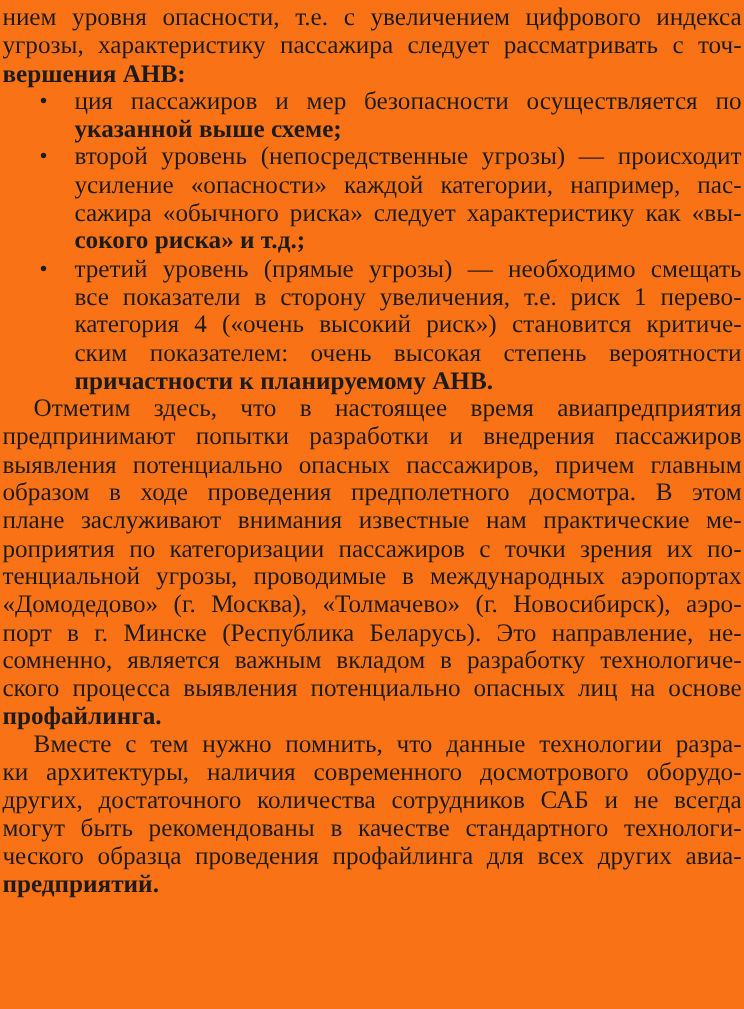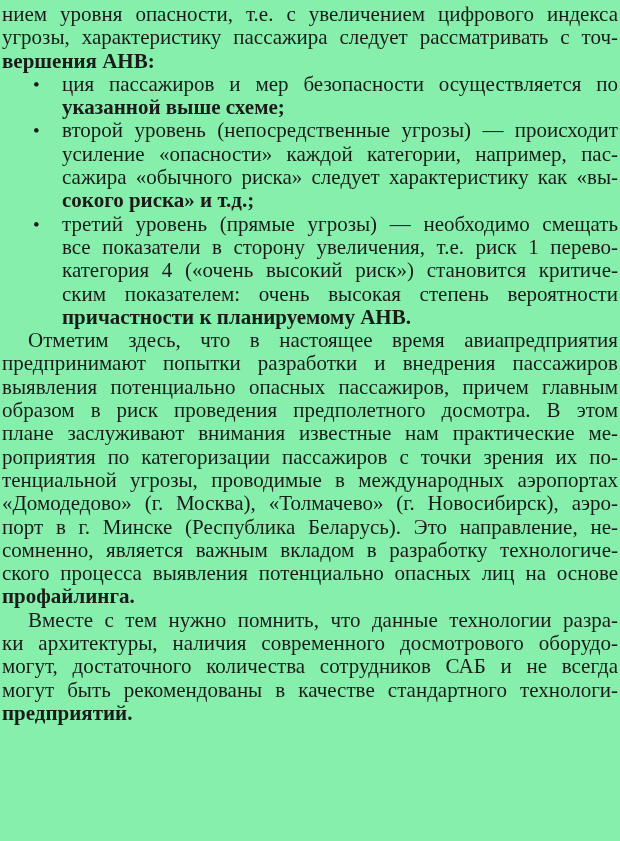--- a/index.html
+++ b/index.html
@@ -34,21 +34,21 @@
     position: absolute;
     left: 31px;
     top: 0;
     line-height: 23.3px;
     font-size: 19px;
   }
 </style>
 </head>
 <body>
 
-<div class="page" id="book-page" style="background: #86efac; color: rgb(27, 27, 27);">
+<div class="page" id="book-page" style="background: #f97316; color: rgb(27, 27, 27);">
     <div class="block paragraph">
       <div class="line">нием уровня опасности, т.е. с увеличением цифрового индекса</div>
       <div class="line">угрозы, характеристику пассажира следует рассматривать с точ-</div>
       <div class="line last">вершения АНВ:</div>
     </div>
     <div class="block bullet">
       <span class="dot">•</span>
       <div class="line">ция пассажиров и мер безопасности осуществляется по</div>
       <div class="line last">указанной выше схеме;</div>
     </div>
@@ -64,30 +64,31 @@
       <div class="line">третий уровень (прямые угрозы) — необходимо смещать</div>
       <div class="line">все показатели в сторону увеличения, т.е. риск 1 перево-</div>
       <div class="line">категория 4 («очень высокий риск») становится критиче-</div>
       <div class="line">ским показателем: очень высокая степень вероятности</div>
       <div class="line last">причастности к планируемому АНВ.</div>
     </div>
     <div class="block paragraph">
       <div class="line indent">Отметим здесь, что в настоящее время авиапредприятия</div>
       <div class="line">предпринимают попытки разработки и внедрения пассажиров</div>
       <div class="line">выявления потенциально опасных пассажиров, причем главным</div>
-      <div class="line">образом в риск проведения предполетного досмотра. В этом</div>
+      <div class="line">образом в ходе проведения предполетного досмотра. В этом</div>
       <div class="line">плане заслуживают внимания известные нам практические ме-</div>
       <div class="line">роприятия по категоризации пассажиров с точки зрения их по-</div>
       <div class="line">тенциальной угрозы, проводимые в международных аэропортах</div>
       <div class="line">«Домодедово» (г. Москва), «Толмачево» (г. Новосибирск), аэро-</div>
       <div class="line">порт в г. Минске (Республика Беларусь). Это направление, не-</div>
       <div class="line">сомненно, является важным вкладом в разработку технологиче-</div>
       <div class="line">ского процесса выявления потенциально опасных лиц на основе</div>
       <div class="line last">профайлинга.</div>
     </div>
     <div class="block paragraph">
       <div class="line indent">Вместе с тем нужно помнить, что данные технологии разра-</div>
       <div class="line">ки архитектуры, наличия современного досмотрового оборудо-</div>
-      <div class="line">могут, достаточного количества сотрудников САБ и не всегда</div>
+      <div class="line">других, достаточного количества сотрудников САБ и не всегда</div>
       <div class="line">могут быть рекомендованы в качестве стандартного технологи-</div>
+      <div class="line">ческого образца проведения профайлинга для всех других авиа-</div>
       <div class="line last">предприятий.</div>
     </div>
   </div>
 
 </body></html>

